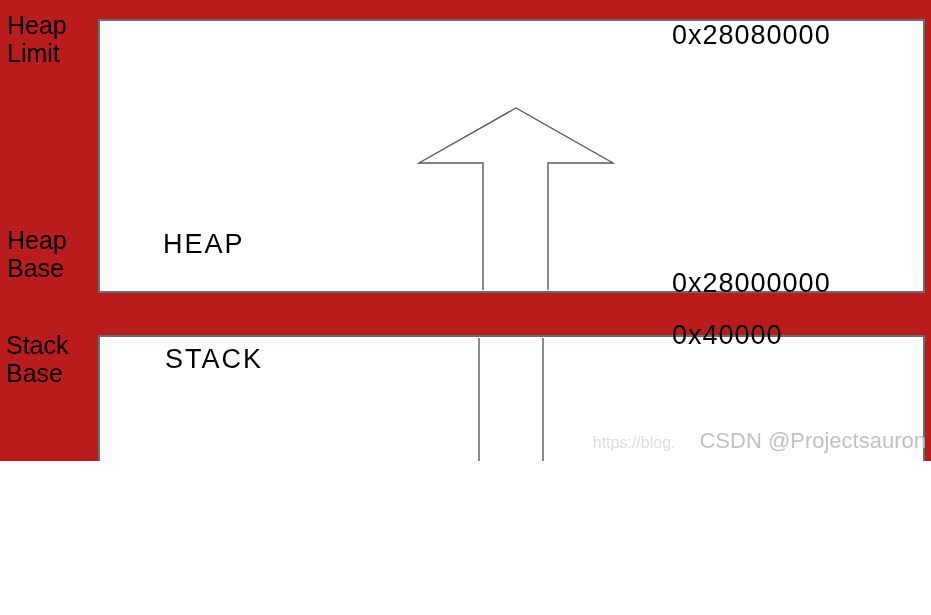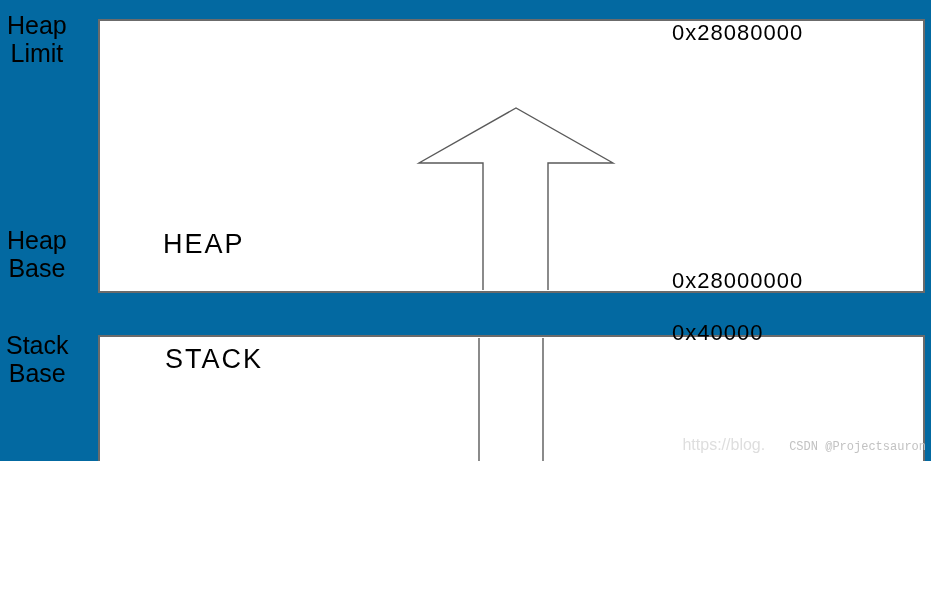--- a/index.html
+++ b/index.html
@@ -5,24 +5,23 @@
   html, body {
     margin: 0;
     padding: 0;
     background: #ffffff;
     font-family: "Liberation Sans", sans-serif;
   }
   .canvas {
     position: relative;
     width: 931px;
     height: 461px;
-    background: #0369a1;
+    background: #b91c1c;
     overflow: hidden;
     color: #000000;
-    text-align: center;
   }
   .membox {
     position: absolute;
     left: 98px;
     width: 823px;
     border: 2px solid #6b6b6b;
     background: #ffffff;
     box-sizing: content-box;
   }
   .heap-box  { top: 19px;  height: 270px; }
@@ -45,21 +44,21 @@
     font-size: 27px;
     letter-spacing: 2px;
     color: #000000;
   }
   .lbl-heap  { left: 163px; top: 229px; }
   .lbl-stack { left: 165px; top: 344px; }
 
   .address {
     position: absolute;
     left: 672px;
-    font-size: 22px;
+    font-size: 27px;
     letter-spacing: 1px;
     color: #000000;
   }
   .addr-heap-limit { top: 20px; }
   .addr-heap-base  { top: 268px; }
   .addr-stack-base { top: 320px; }
 
   .arrows-layer {
     position: absolute;
     left: 0;
@@ -83,23 +82,22 @@
     align-items: baseline;
     white-space: nowrap;
     gap: 22px;
   }
   .watermark .wm-url {
     font-size: 16px;
     color: #dedede;
     margin-right: 2px;
   }
   .watermark .wm-author {
-    font-size: 12px;
+    font-size: 22px;
     color: #c2c2c2;
-    font-family: Liberation Mono, monospace;
   }
 </style>
 </head>
 <body>
 
 <div class="canvas">
 
   <div class="membox heap-box"></div>
   <div class="membox stack-box"></div>
 

